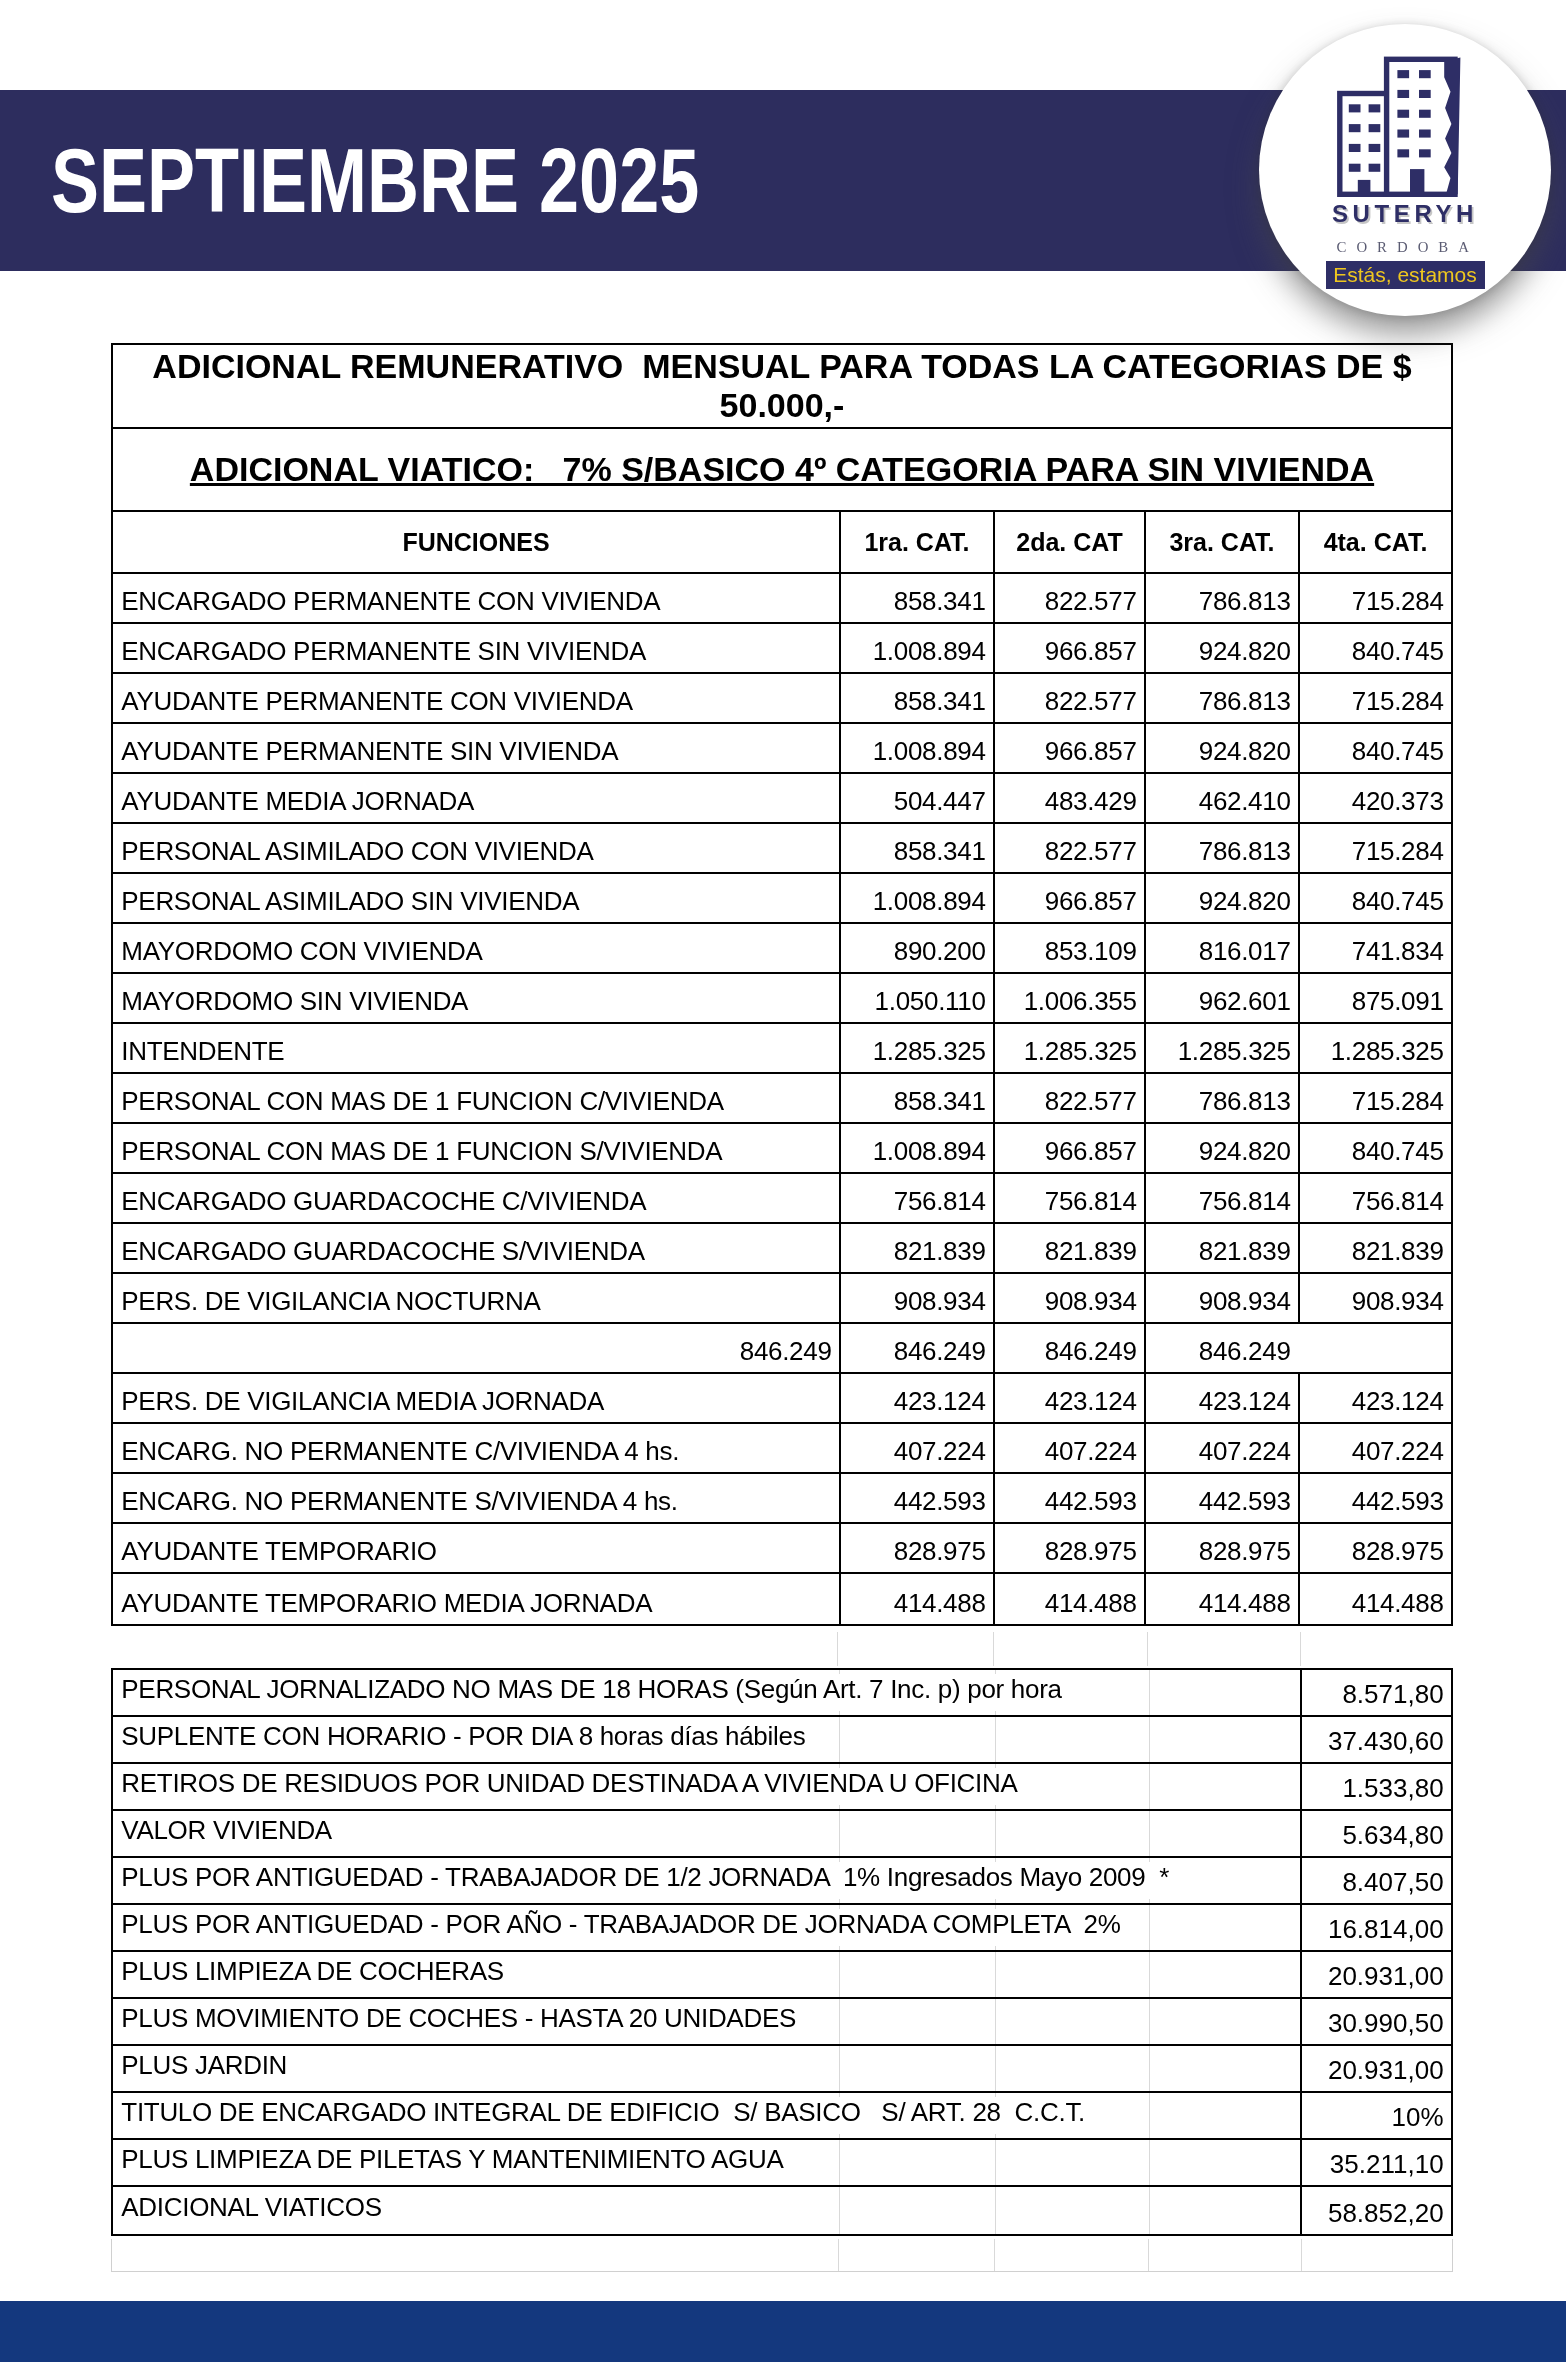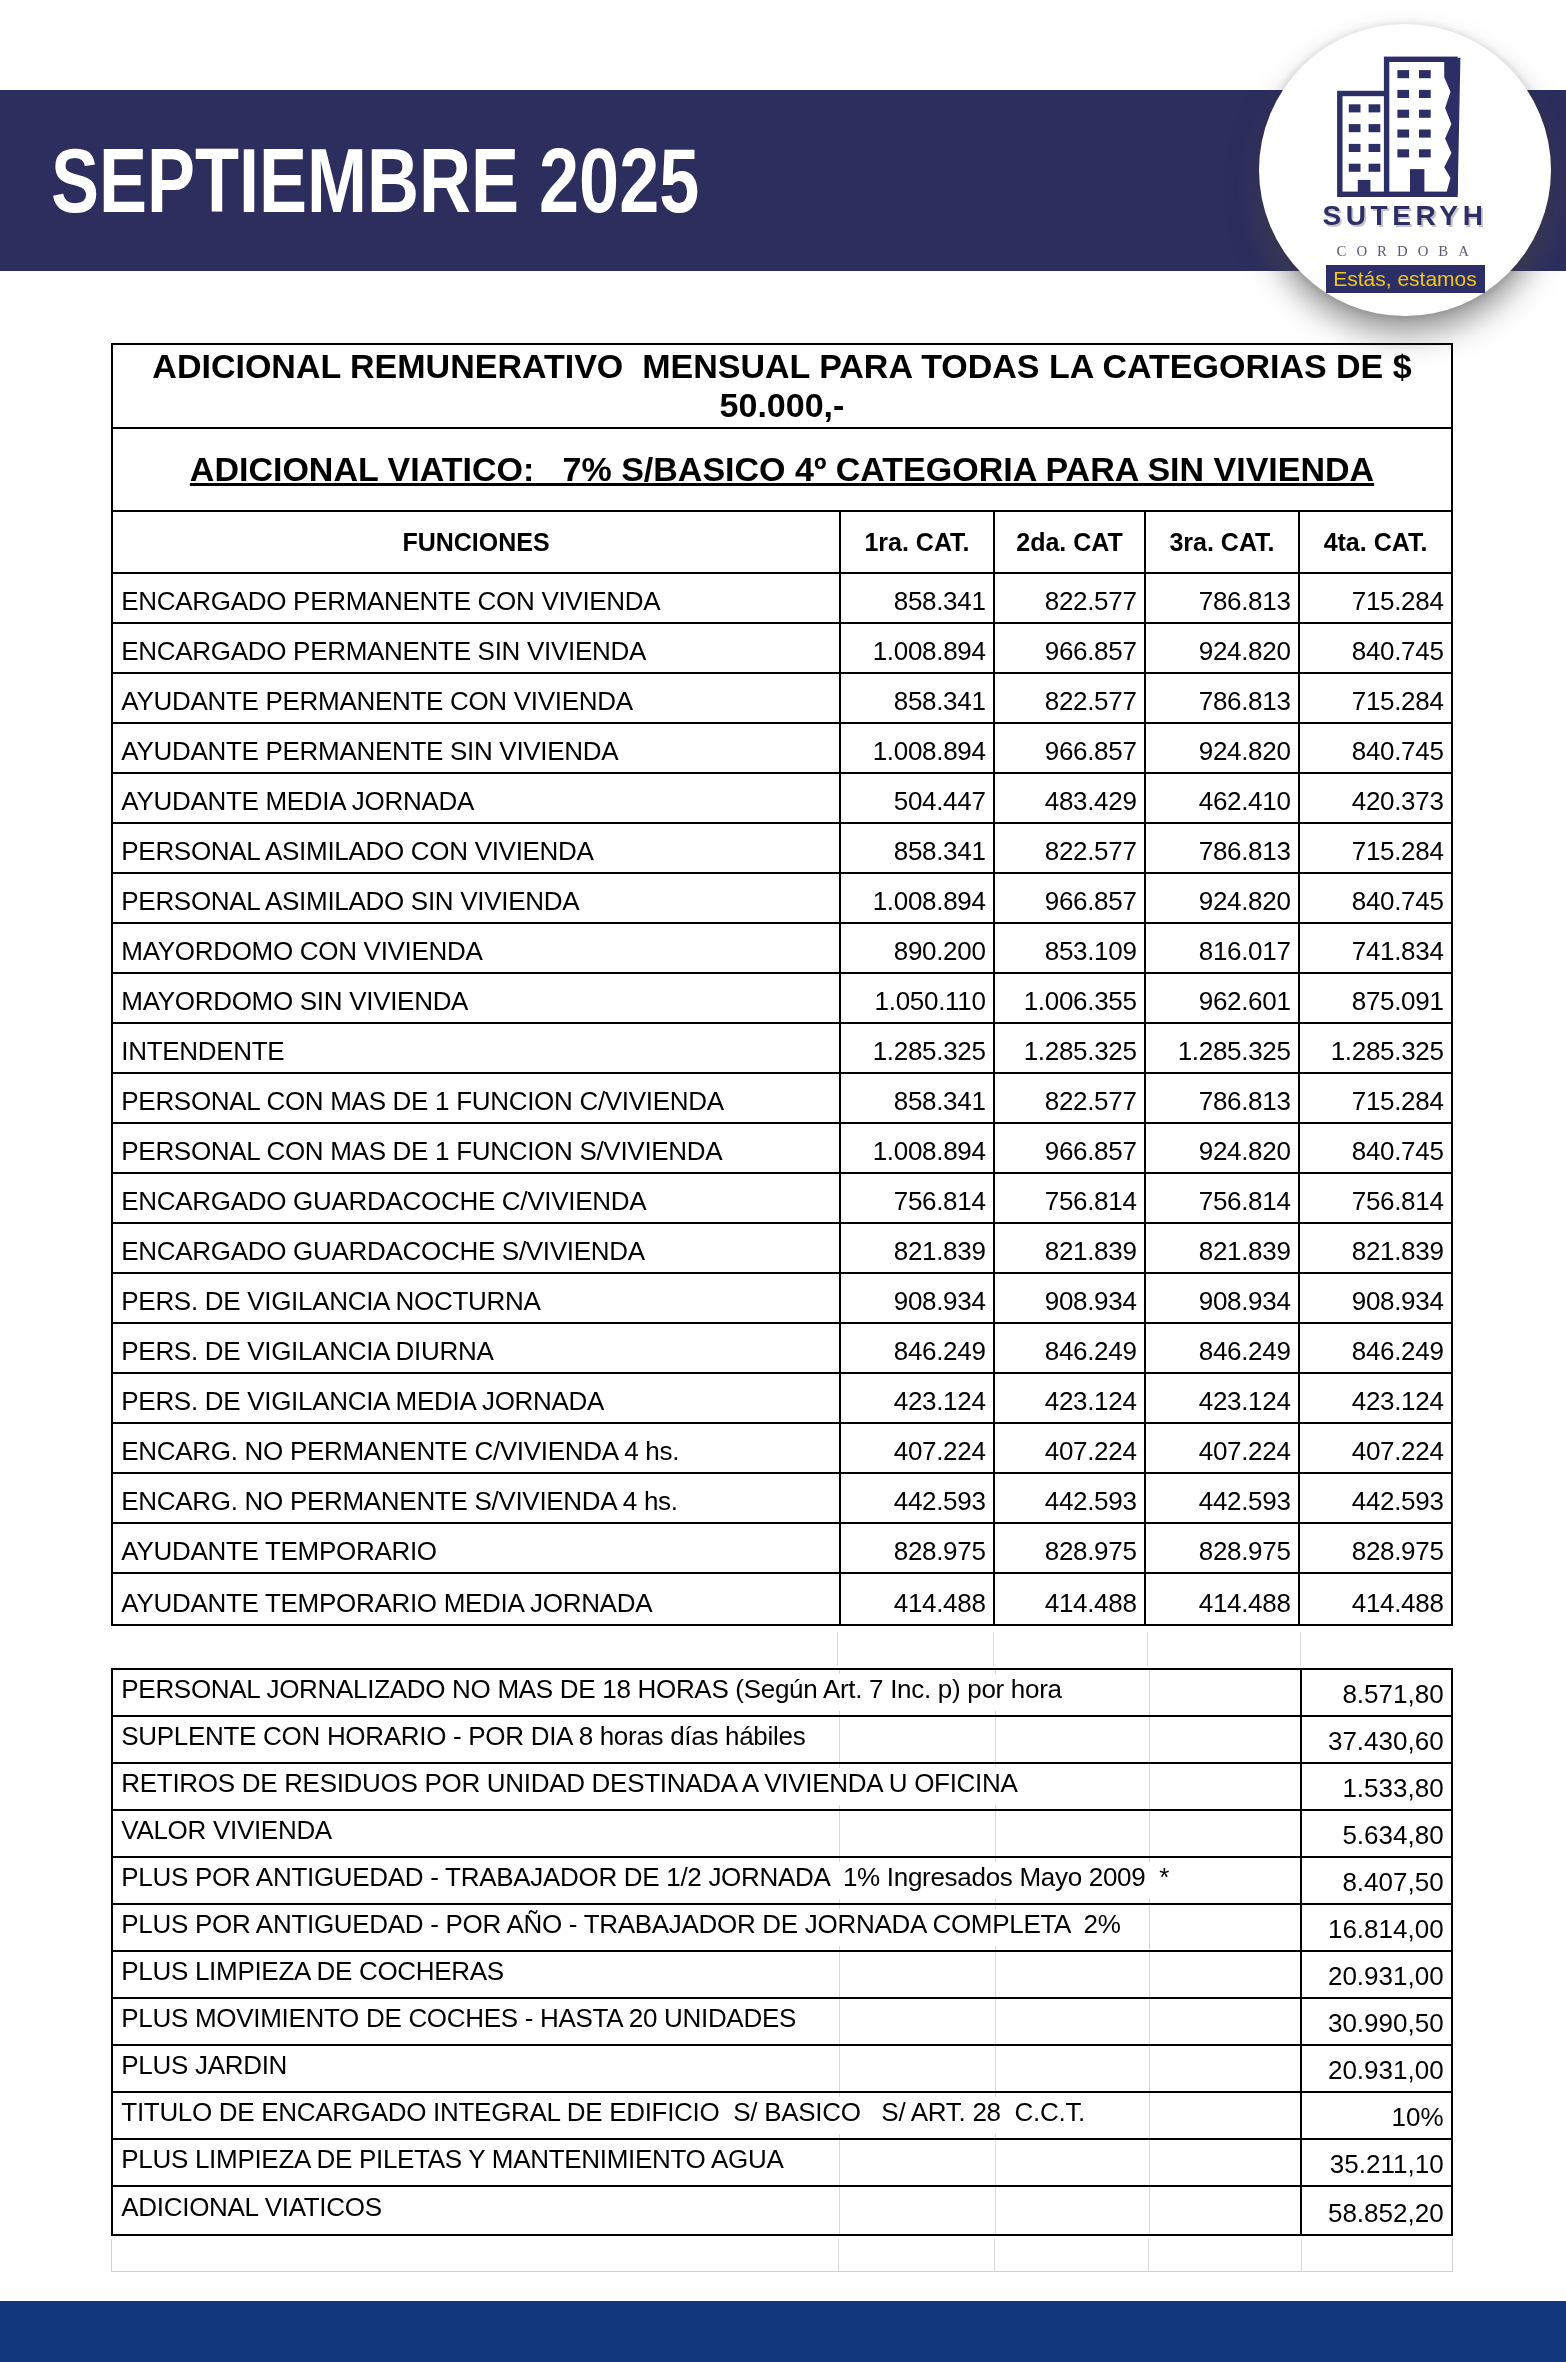--- a/index.html
+++ b/index.html
@@ -9,21 +9,21 @@
   
   .band{position:absolute;left:0;top:90px;width:1566px;height:181px;background:#2d2d5e;z-index:1;}
   .band-title{position:absolute;left:51px;top:50%;transform:translateY(-50%) scaleX(0.80);transform-origin:left center;
     font-size:90px;font-weight:bold;color:#ffffff;white-space:nowrap;letter-spacing:0px;}
 
   
   .logo{position:absolute;left:1259px;top:24px;width:292px;height:292px;border-radius:50%;background:#ffffff;
     box-shadow:0 18.5px 29.5px rgba(75,75,75,.55),0 1.8px 9.2px rgba(0,0,0,.18);z-index:6;
     display:flex;flex-direction:column;align-items:center;}
   .logo svg{margin-top:28px;}
-  .logo-org{font-size:28px;font-weight:bold;letter-spacing:4.6px;color:#2e2e66;text-shadow:1.8px 1.8px 0 #c6c6c6;line-height:1;margin-top:3.7px;}
+  .logo-org{font-size:24px;font-weight:bold;letter-spacing:4.6px;color:#2e2e66;text-shadow:1.8px 1.8px 0 #c6c6c6;line-height:1;margin-top:3.7px;}
   .logo-city{font-family:"Liberation Serif",serif;font-size:14.8px;letter-spacing:10px;color:#5a5b72;line-height:1;margin-top:14px;text-indent:5.5px;}
   .logo-tagbar{margin-top:6.5px;width:159px;height:28px;background:#2e2e66;display:flex;align-items:center;justify-content:center;}
   .logo-tagline{color:#eec61f;font-size:21px;line-height:1;}
 
   
   .table1{position:absolute;left:111px;top:343px;width:1342px;box-sizing:border-box;border:2.8px solid #000;background:#fff;z-index:2;}
   .t-title{box-sizing:border-box;height:84px;border-bottom:2.8px solid #000;display:flex;align-items:center;justify-content:center;
     font-size:34px;font-weight:bold;white-space:pre-wrap;text-align:center;}
   .t-subtitle{box-sizing:border-box;height:83px;border-bottom:2.8px solid #000;display:flex;align-items:center;justify-content:center;
     font-size:34px;font-weight:bold;white-space:pre-wrap;text-align:center;text-decoration:underline;}
@@ -223,21 +223,20 @@
           <div class="cell num">821.839</div>
         </div>
         <div class="t1row">
           <div class="cell lab">PERS. DE VIGILANCIA NOCTURNA</div>
           <div class="cell num">908.934</div>
           <div class="cell num">908.934</div>
           <div class="cell num">908.934</div>
           <div class="cell num">908.934</div>
         </div>
         <div class="t1row">
-          <div class="cell lab">PERS. DE VIGILANCIA DIURNA</div>
           <div class="cell num">846.249</div>
           <div class="cell num">846.249</div>
           <div class="cell num">846.249</div>
           <div class="cell num">846.249</div>
         </div>
         <div class="t1row">
           <div class="cell lab">PERS. DE VIGILANCIA MEDIA JORNADA</div>
           <div class="cell num">423.124</div>
           <div class="cell num">423.124</div>
           <div class="cell num">423.124</div>

